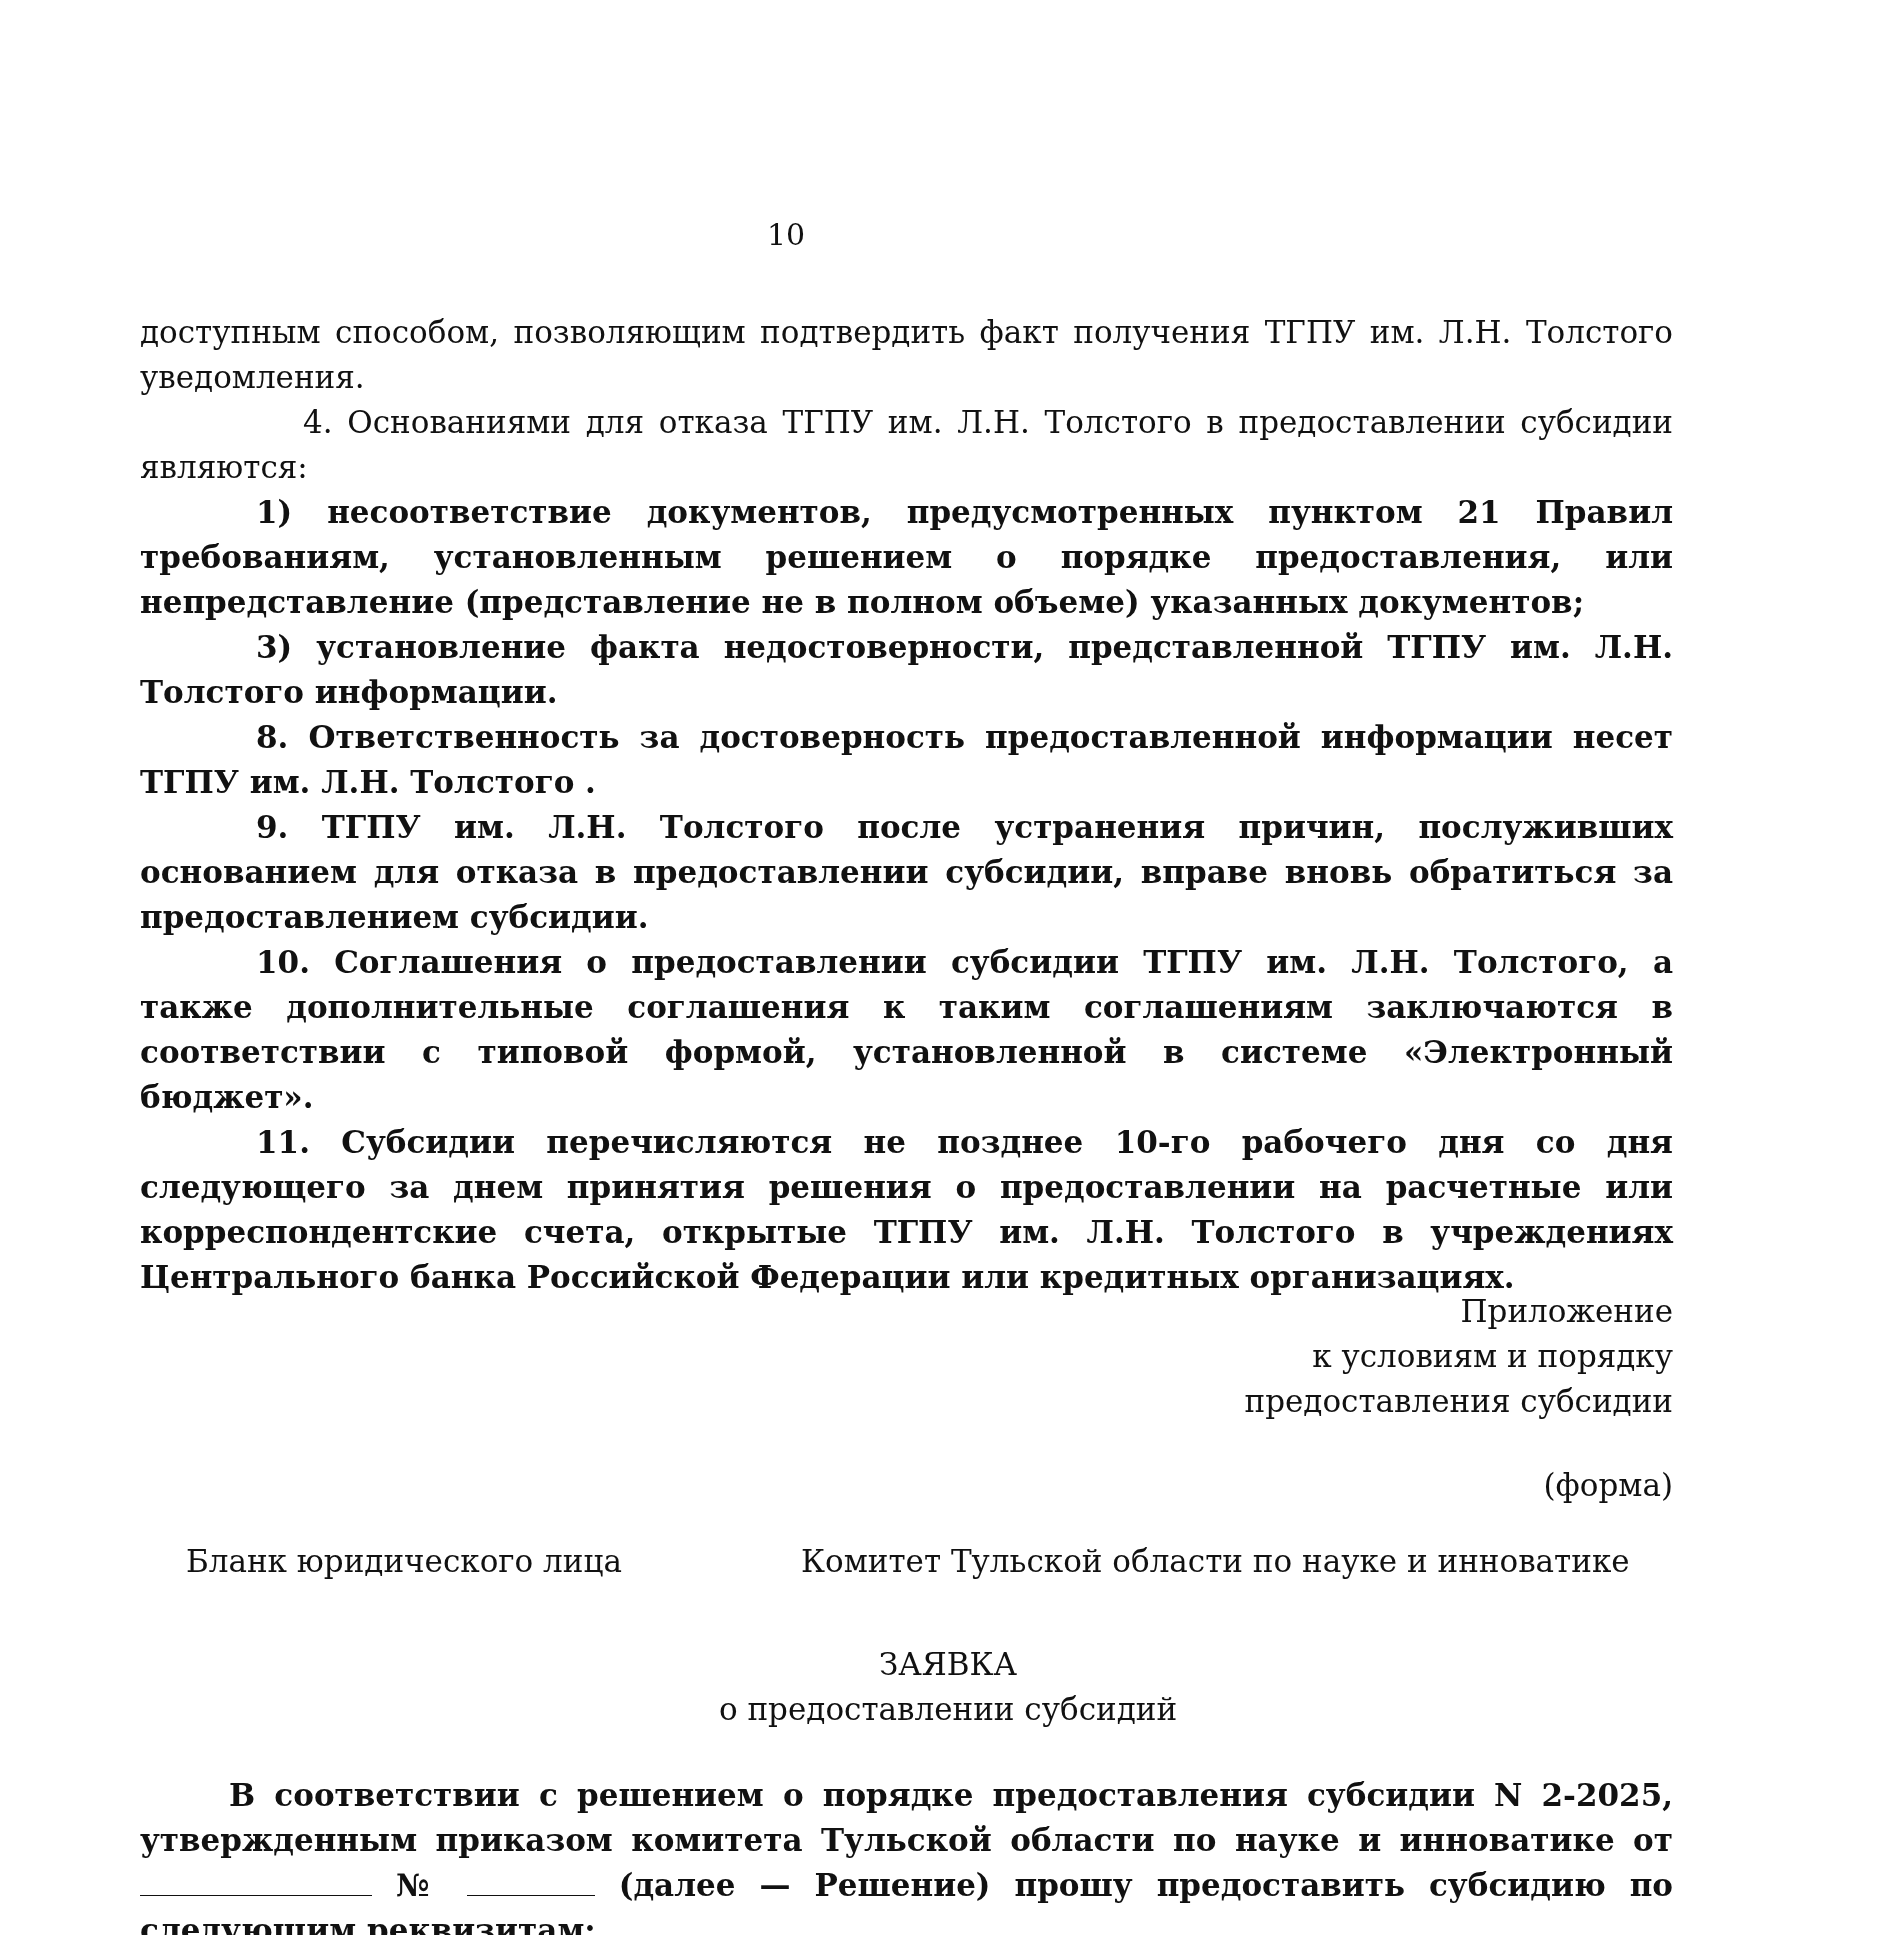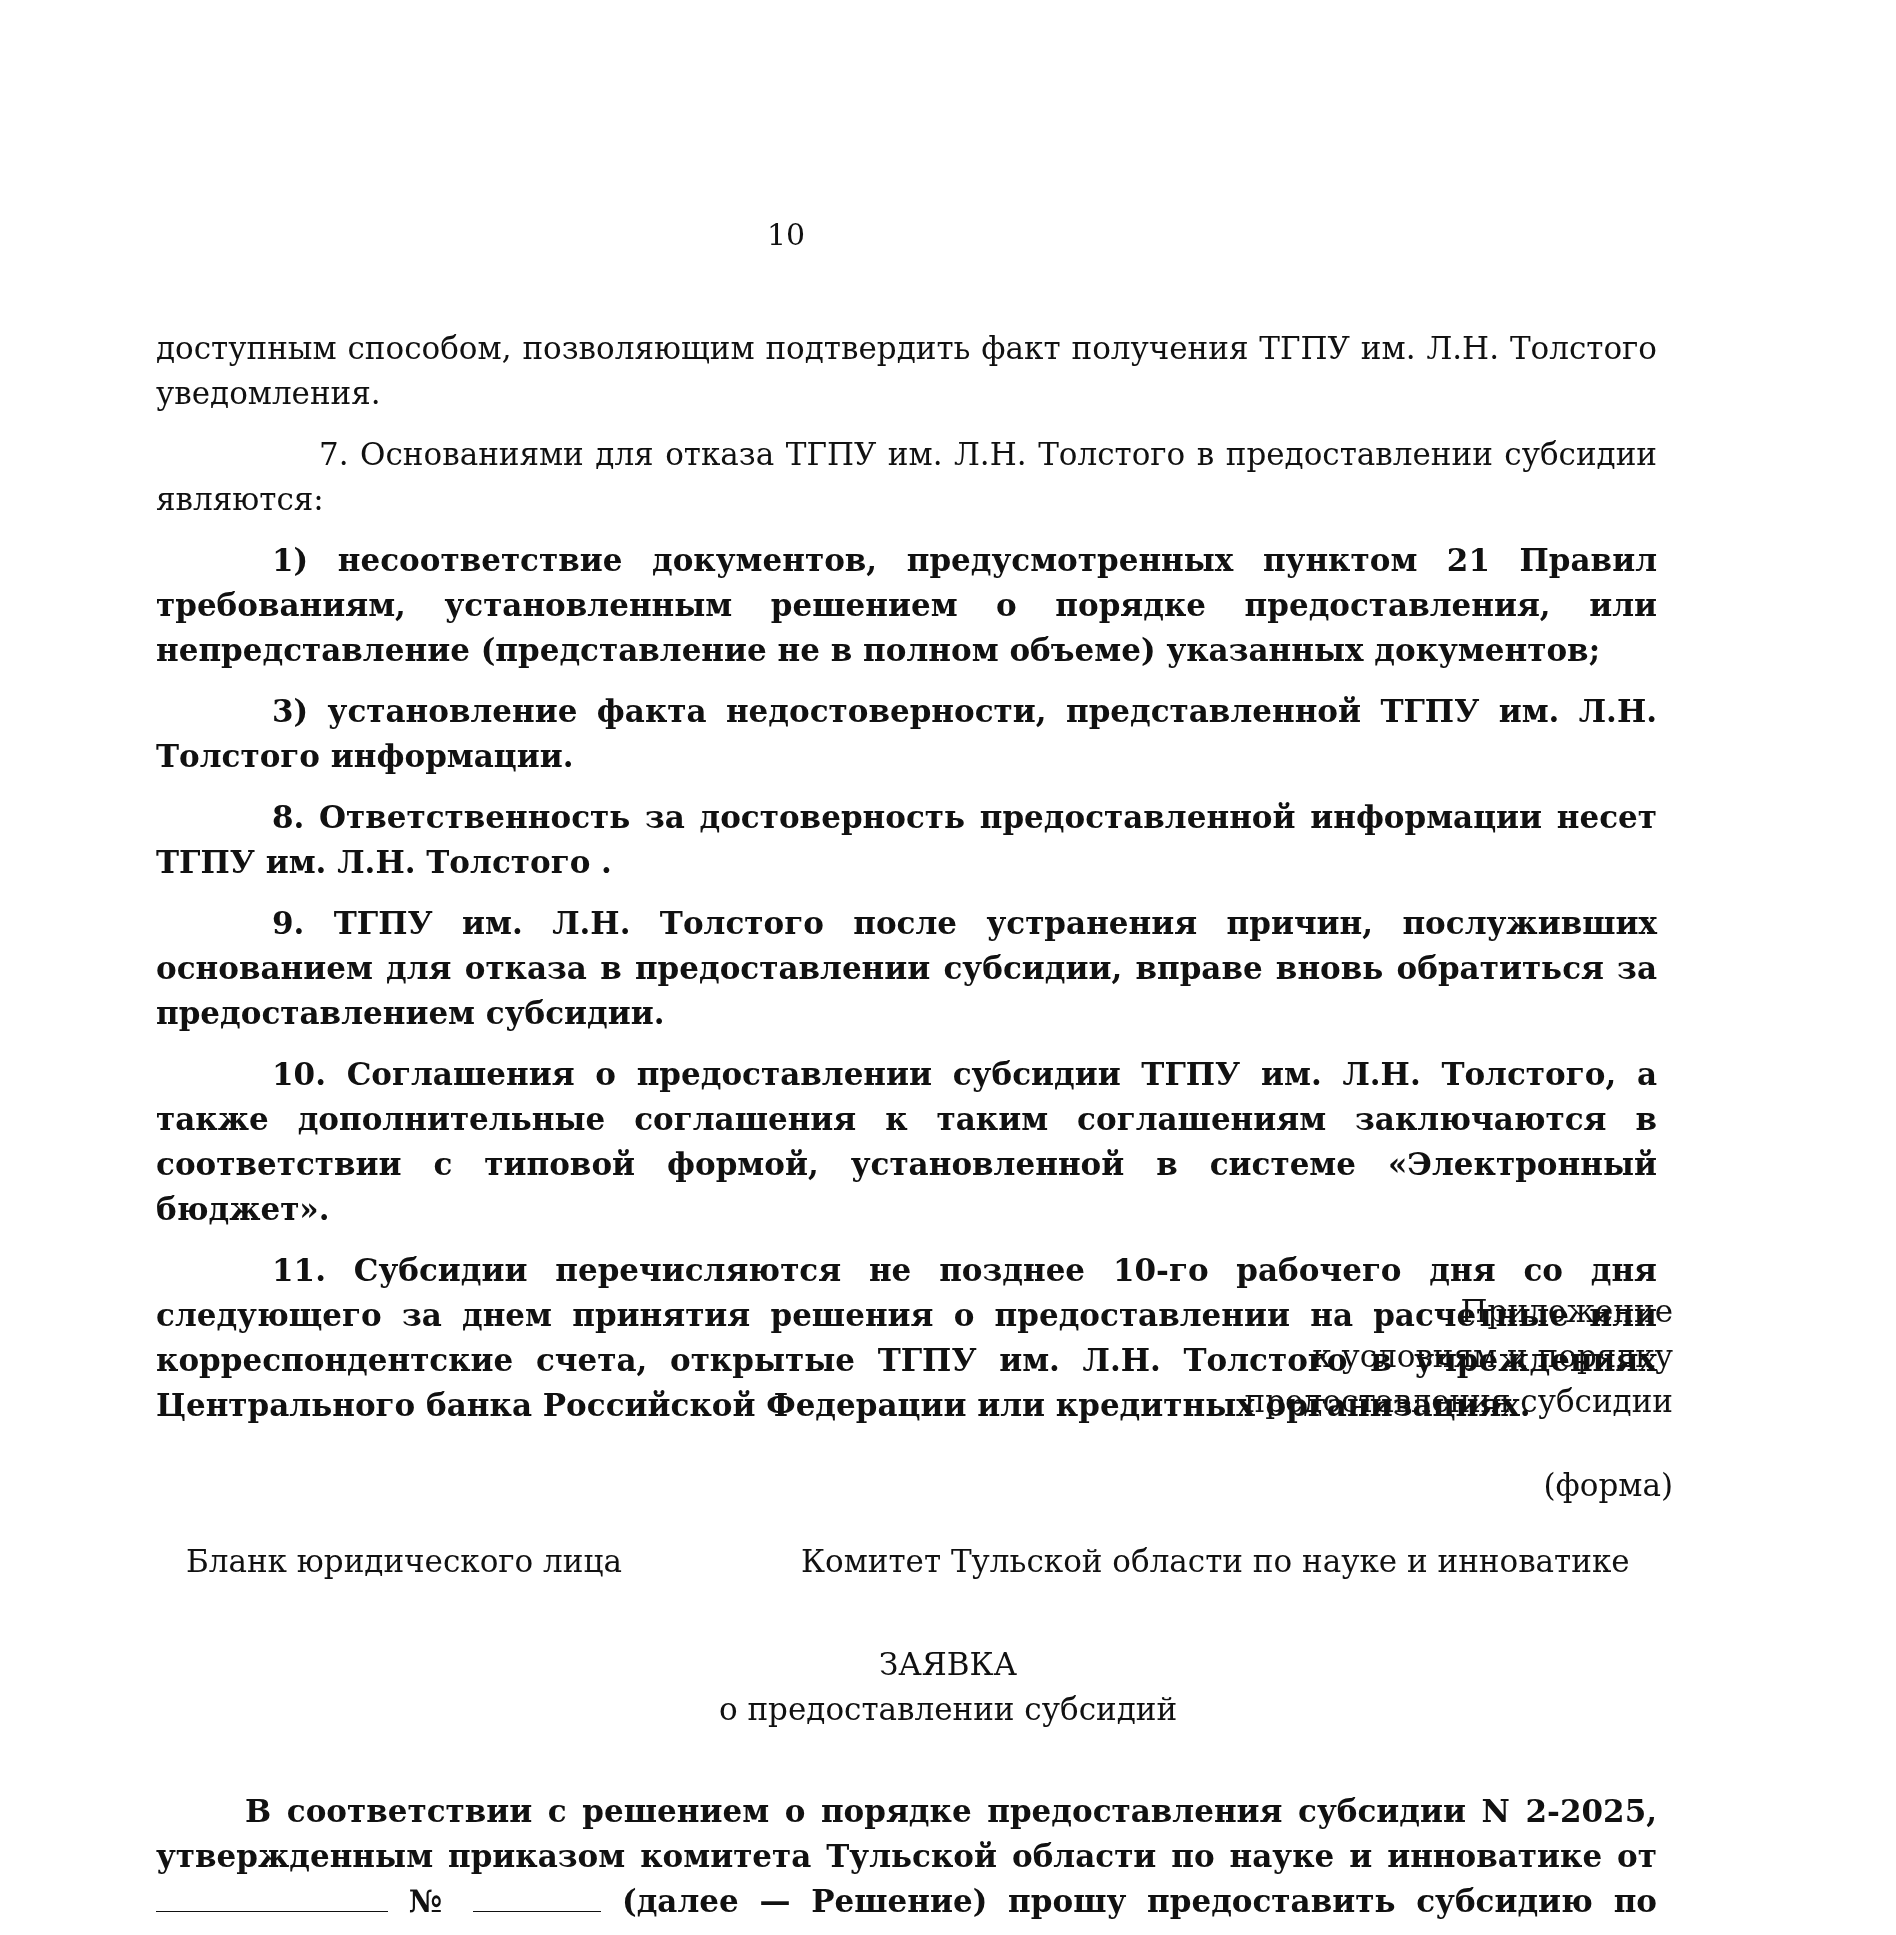--- a/index.html
+++ b/index.html
@@ -1,39 +1,39 @@
 <!DOCTYPE html>
 <html style="font-size:6.2px"><head>
 <meta charset="utf-8">
 <style>
   html, body { margin: 0; padding: 0; background: #ffffff; }
   body { width: 1896px; height: 2703px; position: relative; overflow: hidden;
          font-family: "DejaVu Serif", "Liberation Serif", serif; color: #111; }
   .page { position: absolute; left: 0; top: 0; width: 1896px; height: 2703px; }
   .pnum { position: absolute; top: 217px; left: 0; width: 1572px; text-align: center; font-size: 30px; }
   .body { position: absolute; left: 140px; width: 1533px; top: 310px; font-size: 31px; line-height: 45px; }
-  .p { text-align: justify; margin: 16px; }
+  .p { text-align: justify; margin: 0; }
   .ind { text-indent: 116px; font-weight: bold; }
   .ind7 { text-indent: 163px; }
   .right { position: absolute; left: 140px; width: 1533px; text-align: right; font-size: 31px; line-height: 45px; }
   .row2 { position: absolute; top: 1543px; font-size: 31px; }
   .center { position: absolute; left: 0; width: 1896px; text-align: center; font-size: 31px; line-height: 45px; }
   .form { position: absolute; left: 140px; width: 1533px; font-size: 31px; line-height: 45px; }
   .line { display: inline-block; border-bottom: 1.9px solid #111; height: 31px; vertical-align: baseline; }
 </style>
 </head>
 <body>
 
 <div class="page">
 
   <div class="pnum">10</div>
 
   <div class="body">
     <p class="p">доступным способом, позволяющим подтвердить факт получения ТГПУ им. Л.Н. Толстого уведомления.</p>
-    <p class="p ind7">7. Основаниями для отказа ТГПУ им. Л.Н. Толстого в предоставлении субсидии являются:</p>
+    <p class="p ind7">4. Основаниями для отказа ТГПУ им. Л.Н. Толстого в предоставлении субсидии являются:</p>
     <p class="p ind">1) несоответствие документов, предусмотренных пунктом 21 Правил требованиям, установленным решением о порядке предоставления, или непредставление (представление не в полном объеме) указанных документов;</p>
     <p class="p ind">3) установление факта недостоверности, представленной ТГПУ им. Л.Н. Толстого информации.</p>
     <p class="p ind">8. Ответственность за достоверность предоставленной информации несет ТГПУ им. Л.Н. Толстого .</p>
     <p class="p ind">9. ТГПУ им. Л.Н. Толстого после устранения причин, послуживших основанием для отказа в предоставлении субсидии, вправе вновь обратиться за предоставлением субсидии.</p>
     <p class="p ind">10. Соглашения о предоставлении субсидии ТГПУ им. Л.Н. Толстого, а также дополнительные соглашения к таким соглашениям заключаются в соответствии с типовой формой, установленной в системе «Электронный бюджет».</p>
     <p class="p ind">11. Субсидии перечисляются не позднее 10-го рабочего дня со дня следующего за днем принятия решения о предоставлении на расчетные или корреспондентские счета, открытые ТГПУ им. Л.Н. Толстого в учреждениях Центрального банка Российской Федерации или кредитных организациях.</p>
   </div>
 
   <div class="right" style="top:1463px;">(форма)</div>
   <div class="right" style="top:1289px;">

